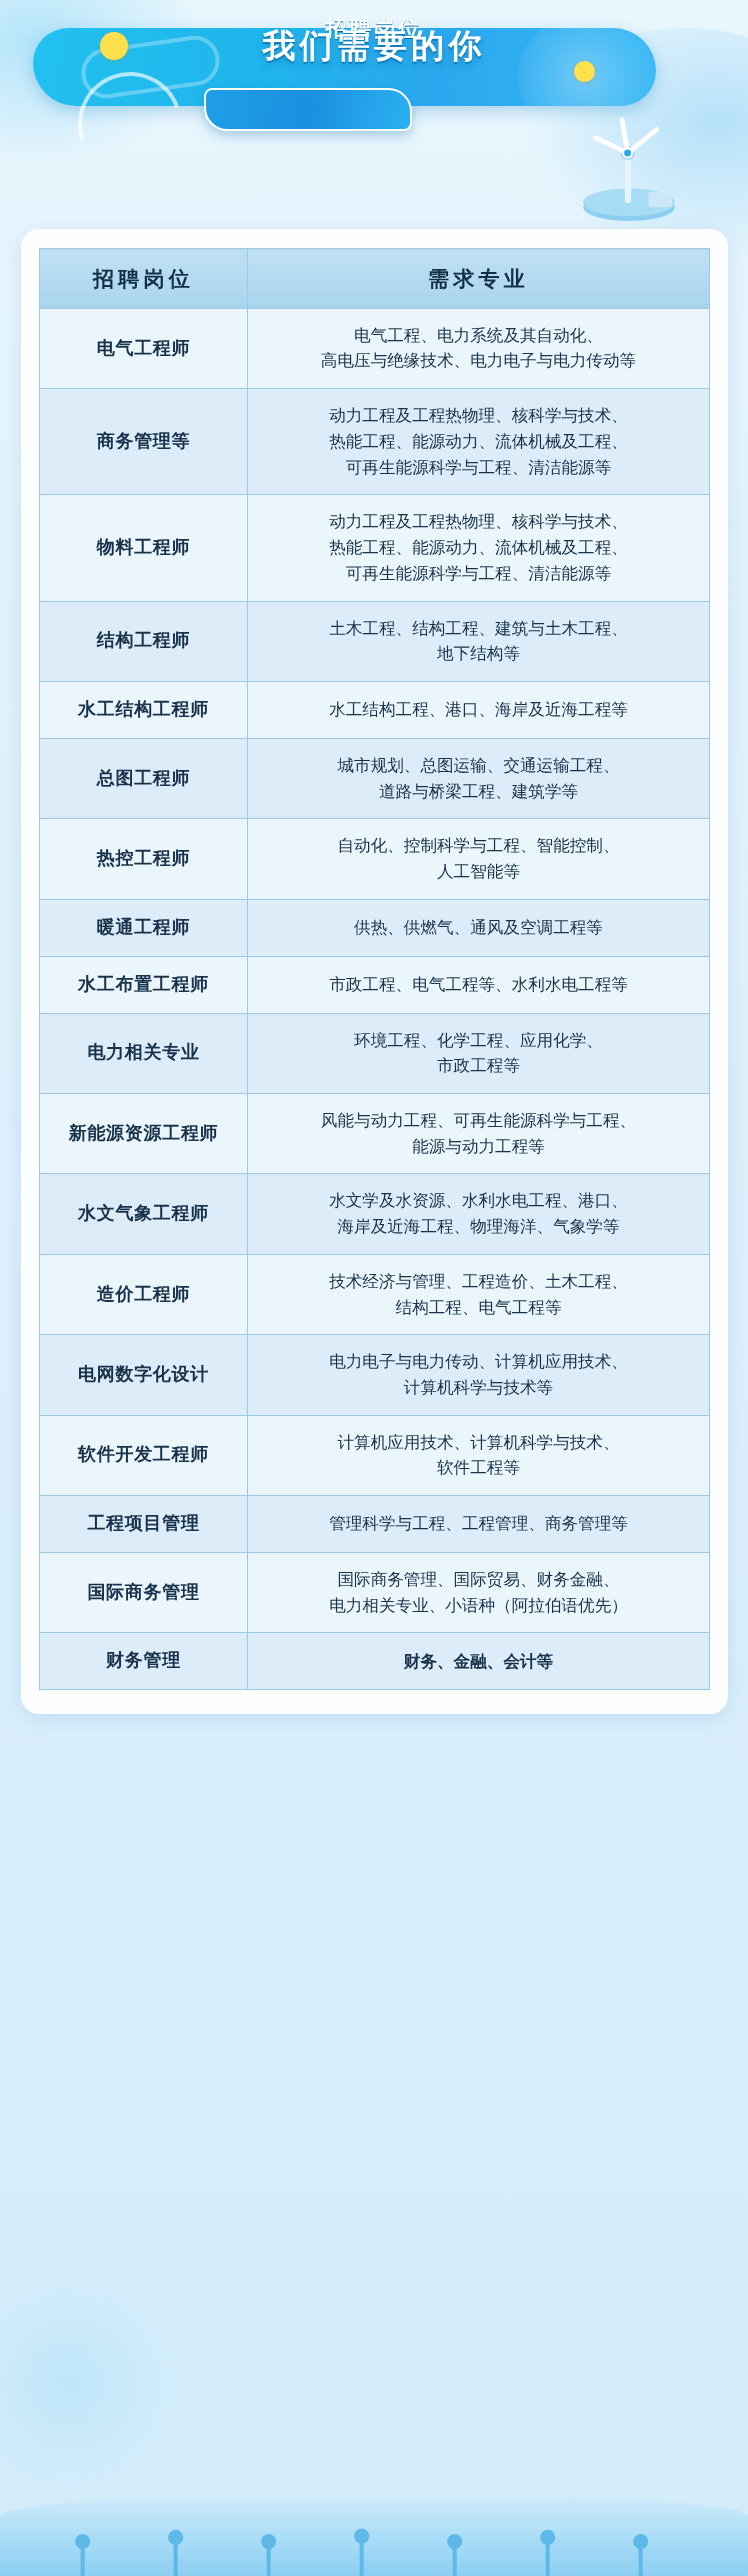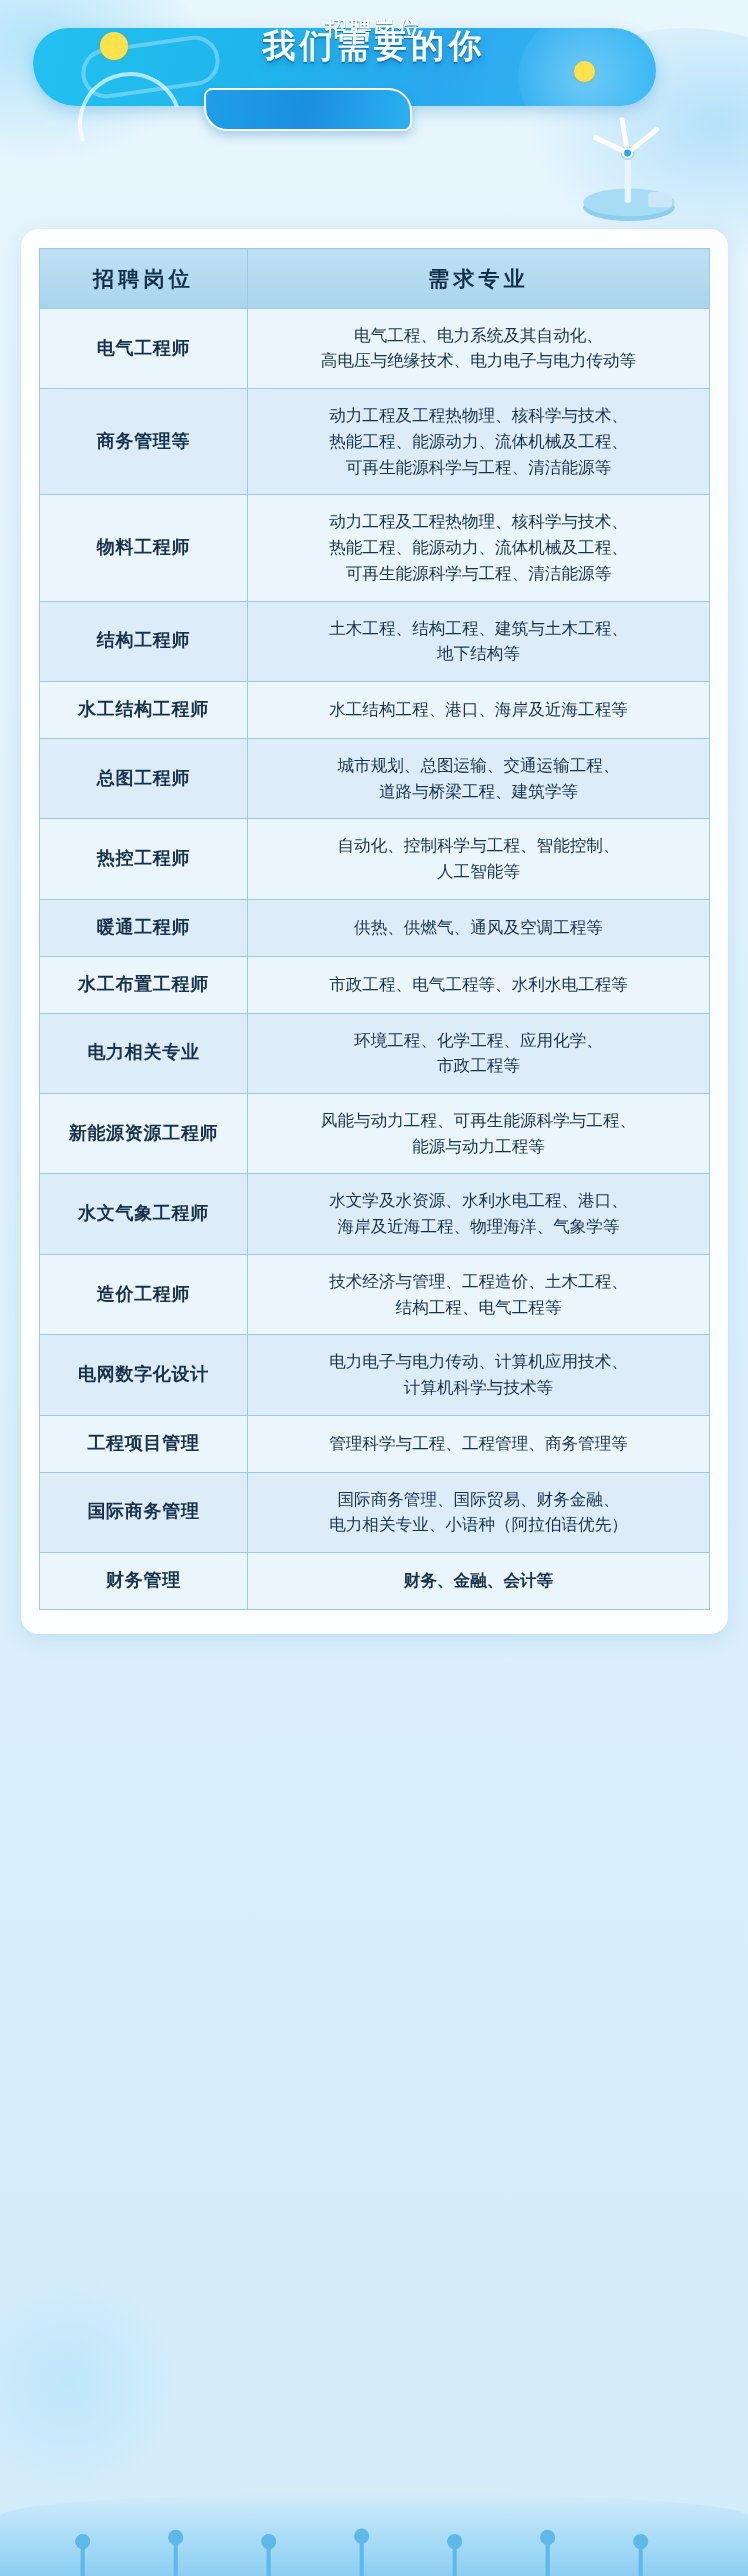--- a/index.html
+++ b/index.html
@@ -278,20 +278,25 @@
         </tr>
         <tr>
           <td class="post">造价工程师</td>
           <td class="major" style="white-space: pre-line;">技术经济与管理、工程造价、土木工程、
 结构工程、电气工程等</td>
         </tr>
         <tr>
           <td class="post">电网数字化设计</td>
           <td class="major" style="white-space: pre-line;">电力电子与电力传动、计算机应用技术、
 计算机科学与技术等</td>
+        </tr>
+        <tr>
+          <td class="post">软件开发工程师</td>
+          <td class="major" style="white-space: pre-line;">计算机应用技术、计算机科学与技术、
+软件工程等</td>
         </tr>
         <tr>
           <td class="post">工程项目管理</td>
           <td class="major" style="white-space: pre-line;">管理科学与工程、工程管理、商务管理等</td>
         </tr>
         <tr>
           <td class="post">国际商务管理</td>
           <td class="major" style="white-space: pre-line;">国际商务管理、国际贸易、财务金融、
 电力相关专业、小语种（阿拉伯语优先）</td>
         </tr>

